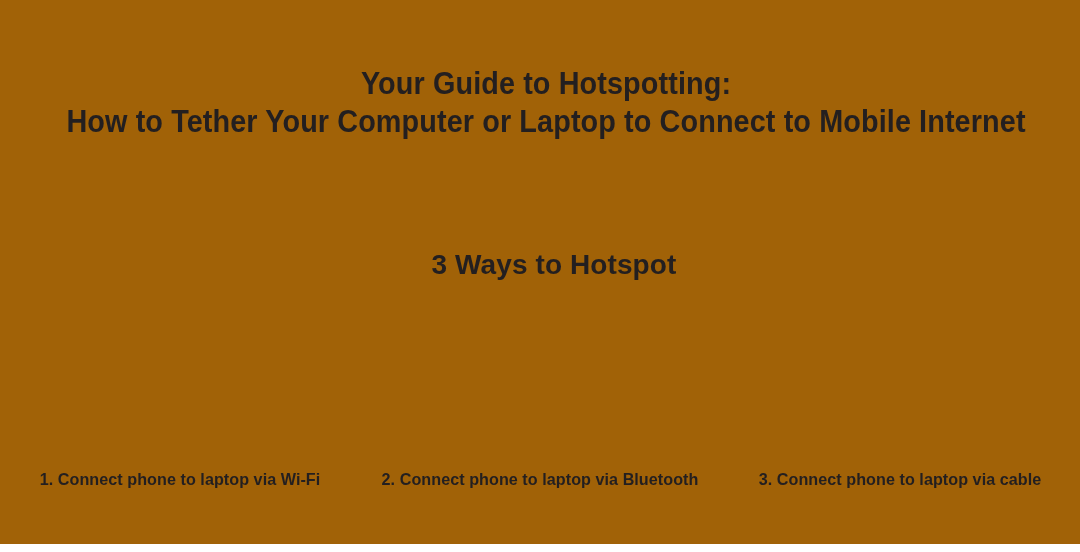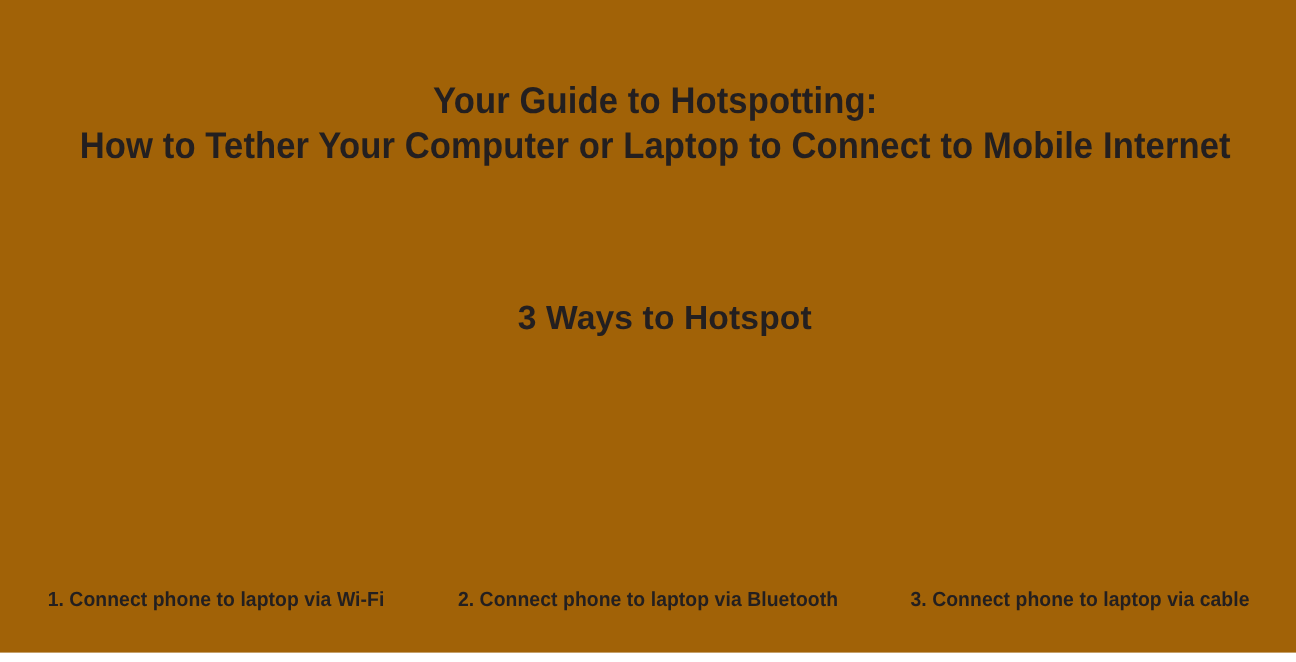--- a/index.html
+++ b/index.html
@@ -81,21 +81,21 @@
     display: block;
     width: 100%;
     height: 100%;
     background: transparent;
   }
 
   
   .captions {
     position: absolute;
     left: 0;
-    top: 488px;
+    top: 468px;
     width: 1080px;
     display: flex;
   }
 
   .caption {
     flex: 1 1 0;
     text-align: center;
     color: #231f20;
     font-family: "Liberation Sans Narrow", "Liberation Sans", sans-serif;
     font-weight: 700;

